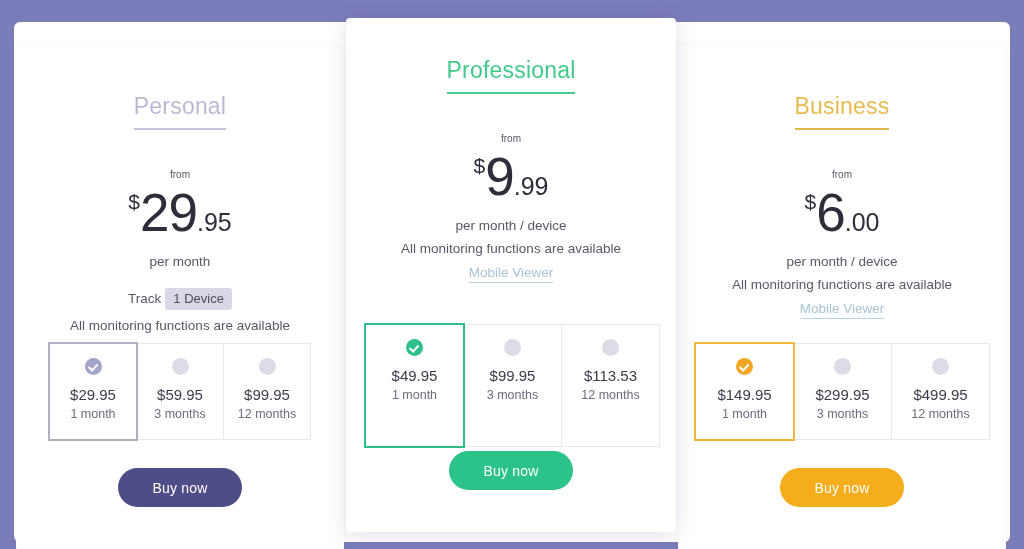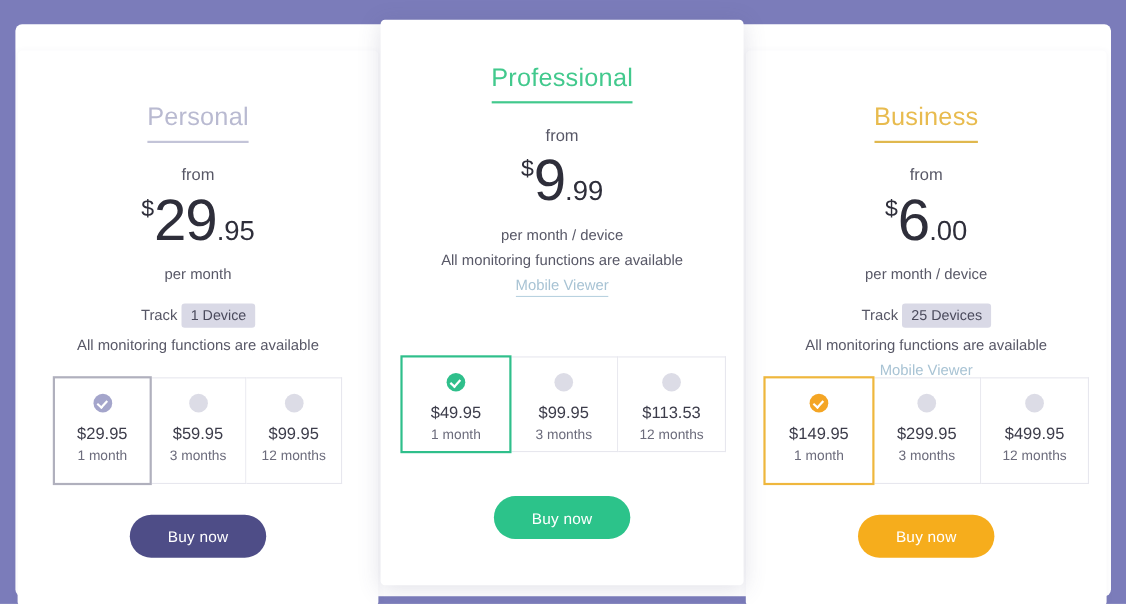--- a/index.html
+++ b/index.html
@@ -71,22 +71,22 @@
   }
   .title-wrap { text-align: center; }
 
   .t-personal     { color: #b9bad1; border-bottom: 2px solid #c3c4d8; }
   .t-professional { color: #42c98d; border-bottom: 2px solid #42c98d; }
   .t-business     { color: #e8bb4e; border-bottom: 2px solid #e0b84e; }
 
   .from {
     text-align: center;
     color: #585867;
-    font-size: 15px;
-    margin-top: 21px;
+    font-size: 10px;
+    margin-top: 39px;
   }
 
   .price {
     text-align: center;
     color: #2e2e3a;
     line-height: 1;
     margin-top: 6px;
     white-space: nowrap;
   }
   .price .cur {
@@ -270,23 +270,20 @@
   <div class="card card-side card-right">
     <div style="padding-top:48px">
       <div class="title-wrap">
         <span class="plan-title t-business">Business</span>
       </div>
       <div class="from">from</div>
       <div class="price">
         <span class="cur">$</span><span class="whole">6</span><span class="frac">.00</span>
       </div>
       <div class="per">per month / device</div>
-      <div class="track-line">
-        <span>Track</span><span class="badge">25 Devices</span>
-      </div>
       <div class="feature">All monitoring functions are available</div>
       <div class="viewer-wrap">
         <span class="viewer-link">Mobile Viewer</span>
       </div>
     </div>
 
     <div class="options" style="left:17px; top:297px; width:295px; height:97px">
       <div class="opt selected sel-orange">
         <div class="dot on-orange"></div>
         <div class="opt-price">$149.95</div>
@@ -316,21 +313,21 @@
       <div class="price">
         <span class="cur">$</span><span class="whole">9</span><span class="frac">.99</span>
       </div>
       <div class="per">per month / device</div>
       <div class="feature">All monitoring functions are available</div>
       <div class="viewer-wrap">
         <span class="viewer-link">Mobile Viewer</span>
       </div>
     </div>
 
-    <div class="options" style="left:19px; top:306px; width:295px; height:87px">
+    <div class="options" style="left:19px; top:306px; width:295px; height:123px">
       <div class="opt selected sel-green">
         <div class="dot on-green"></div>
         <div class="opt-price">$49.95</div>
         <div class="opt-term">1 month</div>
       </div>
       <div class="opt">
         <div class="dot"></div>
         <div class="opt-price">$99.95</div>
         <div class="opt-term">3 months</div>
       </div>

